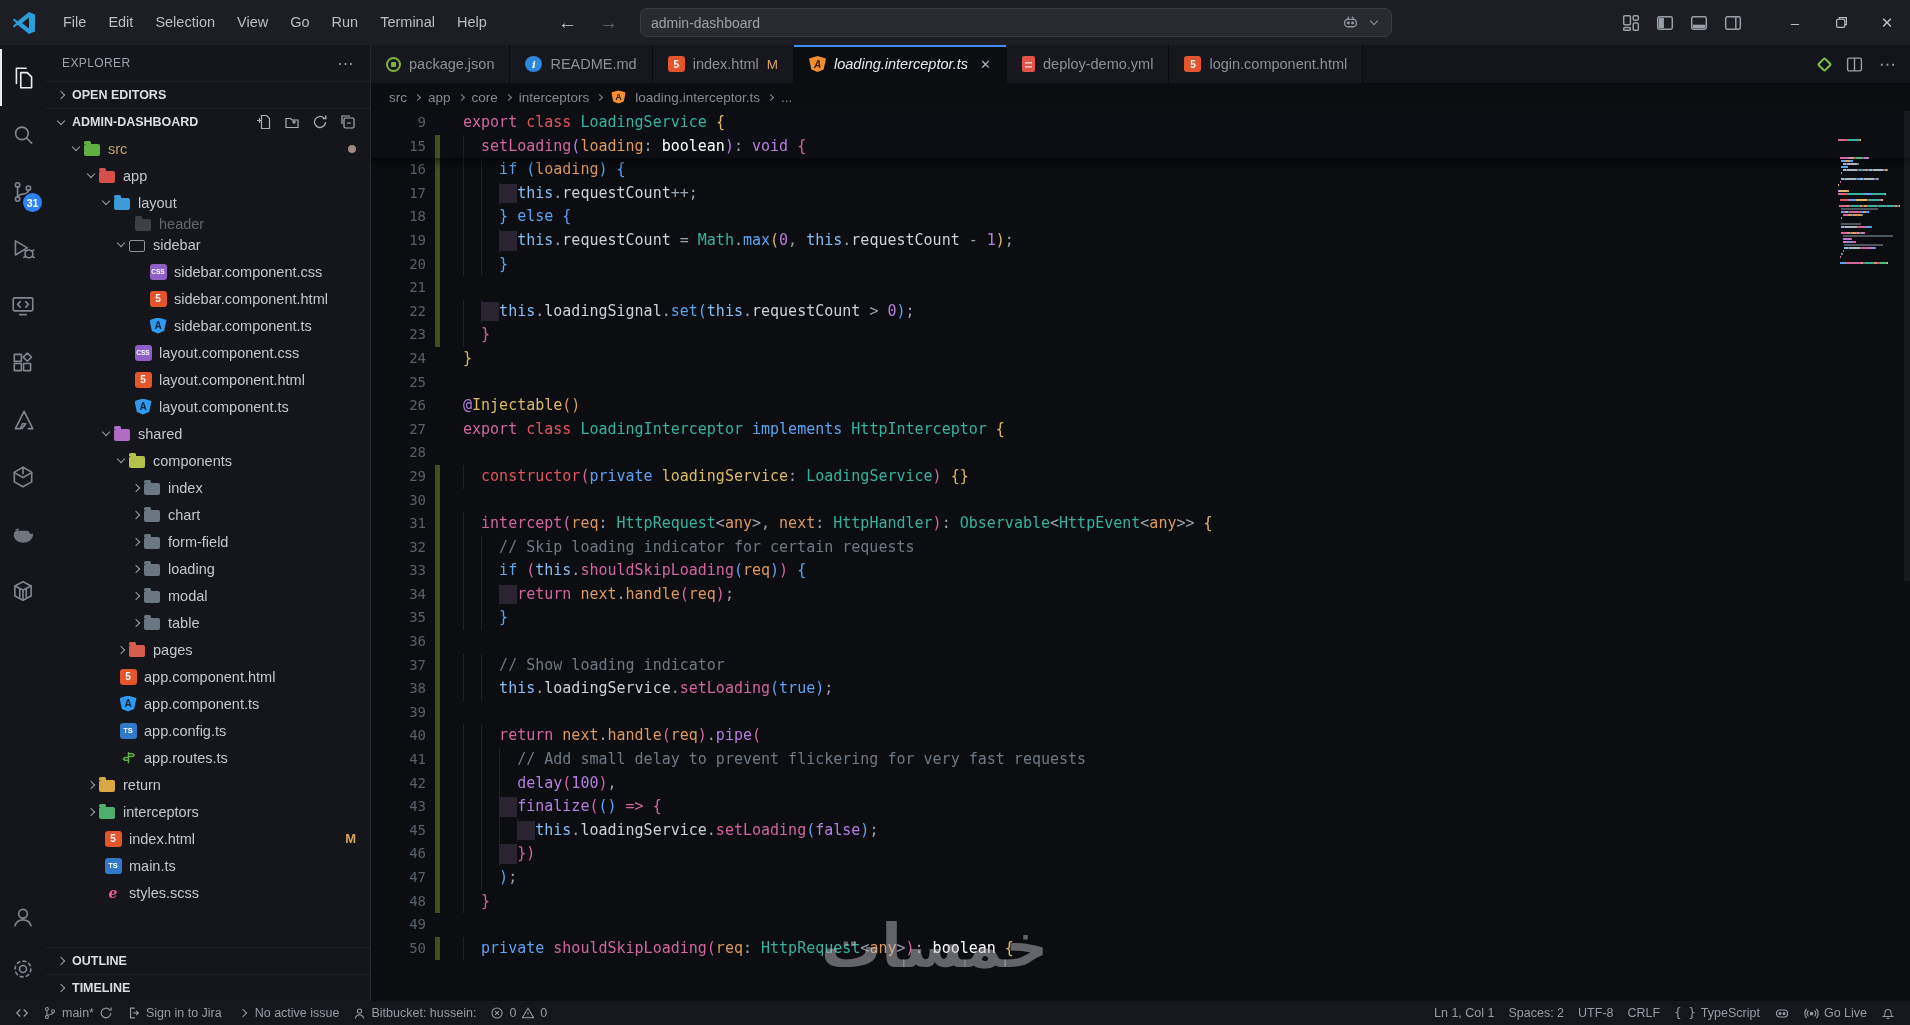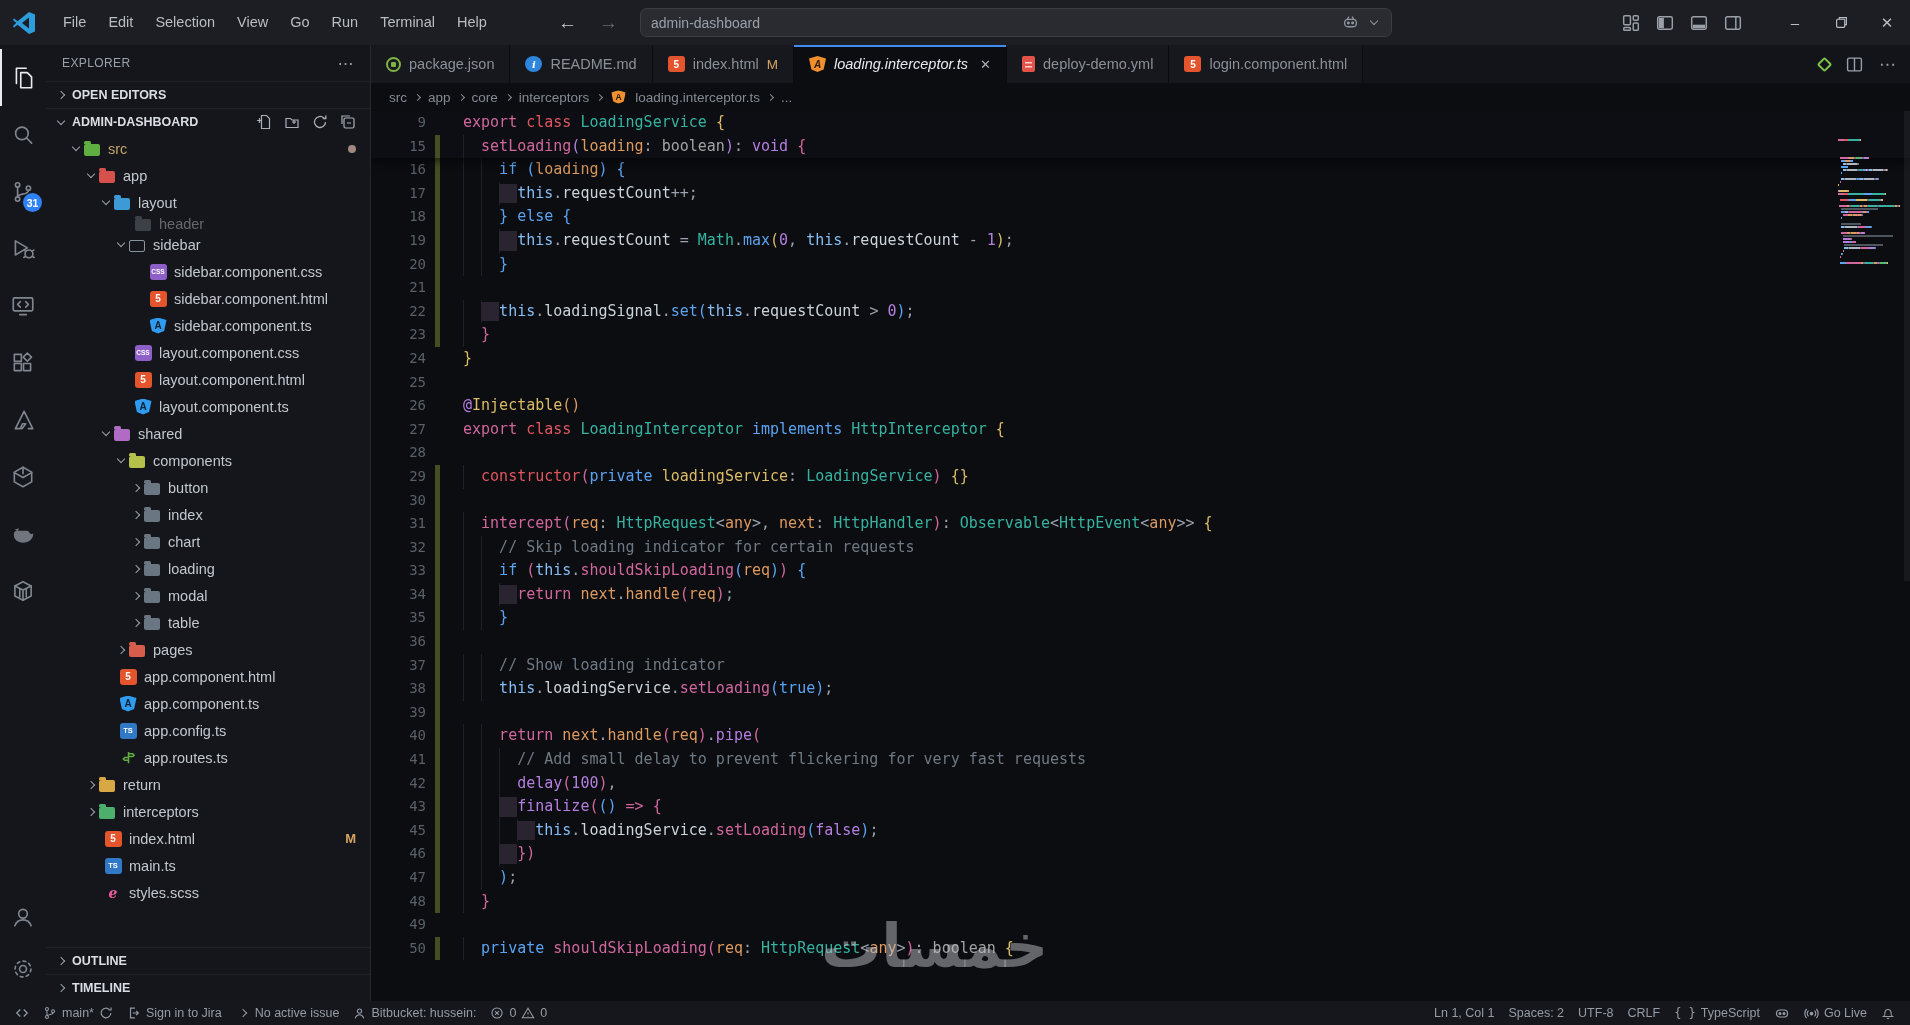--- a/index.html
+++ b/index.html
@@ -84,21 +84,21 @@
   .code-area{flex:1;position:relative;font-family:"DejaVu Sans Mono",monospace;font-size:15px;overflow:hidden}
   .codeline{height:23.6px;line-height:23.6px;display:flex;white-space:pre}
   .lnum{flex:0 0 55px;text-align:right;color:#596069;font-size:14px}
   .gitbar{flex:0 0 5px;margin-left:9px}
   .gitbar.mod{background:#454e21}
   .ltext{padding-left:23px;position:relative;color:#ccd3db}
   .ind{display:inline-block;height:100%;vertical-align:top;
     background:repeating-linear-gradient(to right,#1d2129 0,#1d2129 1px,transparent 1px,transparent 2ch)}
   .ws{position:absolute;top:2px;bottom:2px;width:2ch;background:#2a2430}
   .sticky{position:relative;background:#0c0e13;box-shadow:0 4px 8px rgba(0,0,0,.55);z-index:5}
-  .tk-pink{color:#d2669e}.tk-red{color:#e0565f}.tk-teal{color:#35b3a0}.tk-green{color:#a3a3a3}
+  .tk-pink{color:#d2669e}.tk-red{color:#e0565f}.tk-teal{color:#35b3a0}.tk-green{color:#ffffff}
   .tk-blue{color:#5ba3f0}.tk-lblue{color:#85bdf5}.tk-orange{color:#dd995e}.tk-yellow{color:#ddbb66}
   .tk-purple{color:#b57fe0}.tk-gray{color:#9aa2ad}.tk-white{color:#ccd3db}.tk-comment{color:#6f7984}
   .minimap{position:absolute;top:4px;right:10px;width:62px;z-index:6}
   .mmrow{height:2px;margin-bottom:1px;display:flex}
   .mmrow span{height:2px;display:inline-block}
   .vscroll{position:absolute;right:0;top:0;width:6px;height:470px;background:rgba(255,255,255,.05);z-index:6}
   .watermark{position:absolute;left:450px;top:800px;font-size:60px;font-weight:bold;color:rgba(190,190,196,.5);
     font-family:"DejaVu Sans",sans-serif;direction:rtl;z-index:8;letter-spacing:2px}
 
   
@@ -427,41 +427,41 @@
             <span class="label">components</span>
           </div>
           <div class="row">
             <span style="flex: 0 0 83px;"></span>
             <span class="chev r">
               <i></i>
             </span>
             <span class="ficon">
               <span class="folder" style="background: rgb(107, 118, 131);"></span>
             </span>
-            <span class="label">button</span>
+            <span class="label">index</span>
           </div>
           <div class="row">
             <span style="flex: 0 0 83px;"></span>
             <span class="chev r">
               <i></i>
             </span>
             <span class="ficon">
               <span class="folder" style="background: rgb(107, 118, 131);"></span>
             </span>
-            <span class="label">index</span>
+            <span class="label">chart</span>
           </div>
           <div class="row">
             <span style="flex: 0 0 83px;"></span>
             <span class="chev r">
               <i></i>
             </span>
             <span class="ficon">
               <span class="folder" style="background: rgb(107, 118, 131);"></span>
             </span>
-            <span class="label">chart</span>
+            <span class="label">form-field</span>
           </div>
           <div class="row">
             <span style="flex: 0 0 83px;"></span>
             <span class="chev r">
               <i></i>
             </span>
             <span class="ficon">
               <span class="folder" style="background: rgb(107, 118, 131);"></span>
             </span>
             <span class="label">loading</span>

